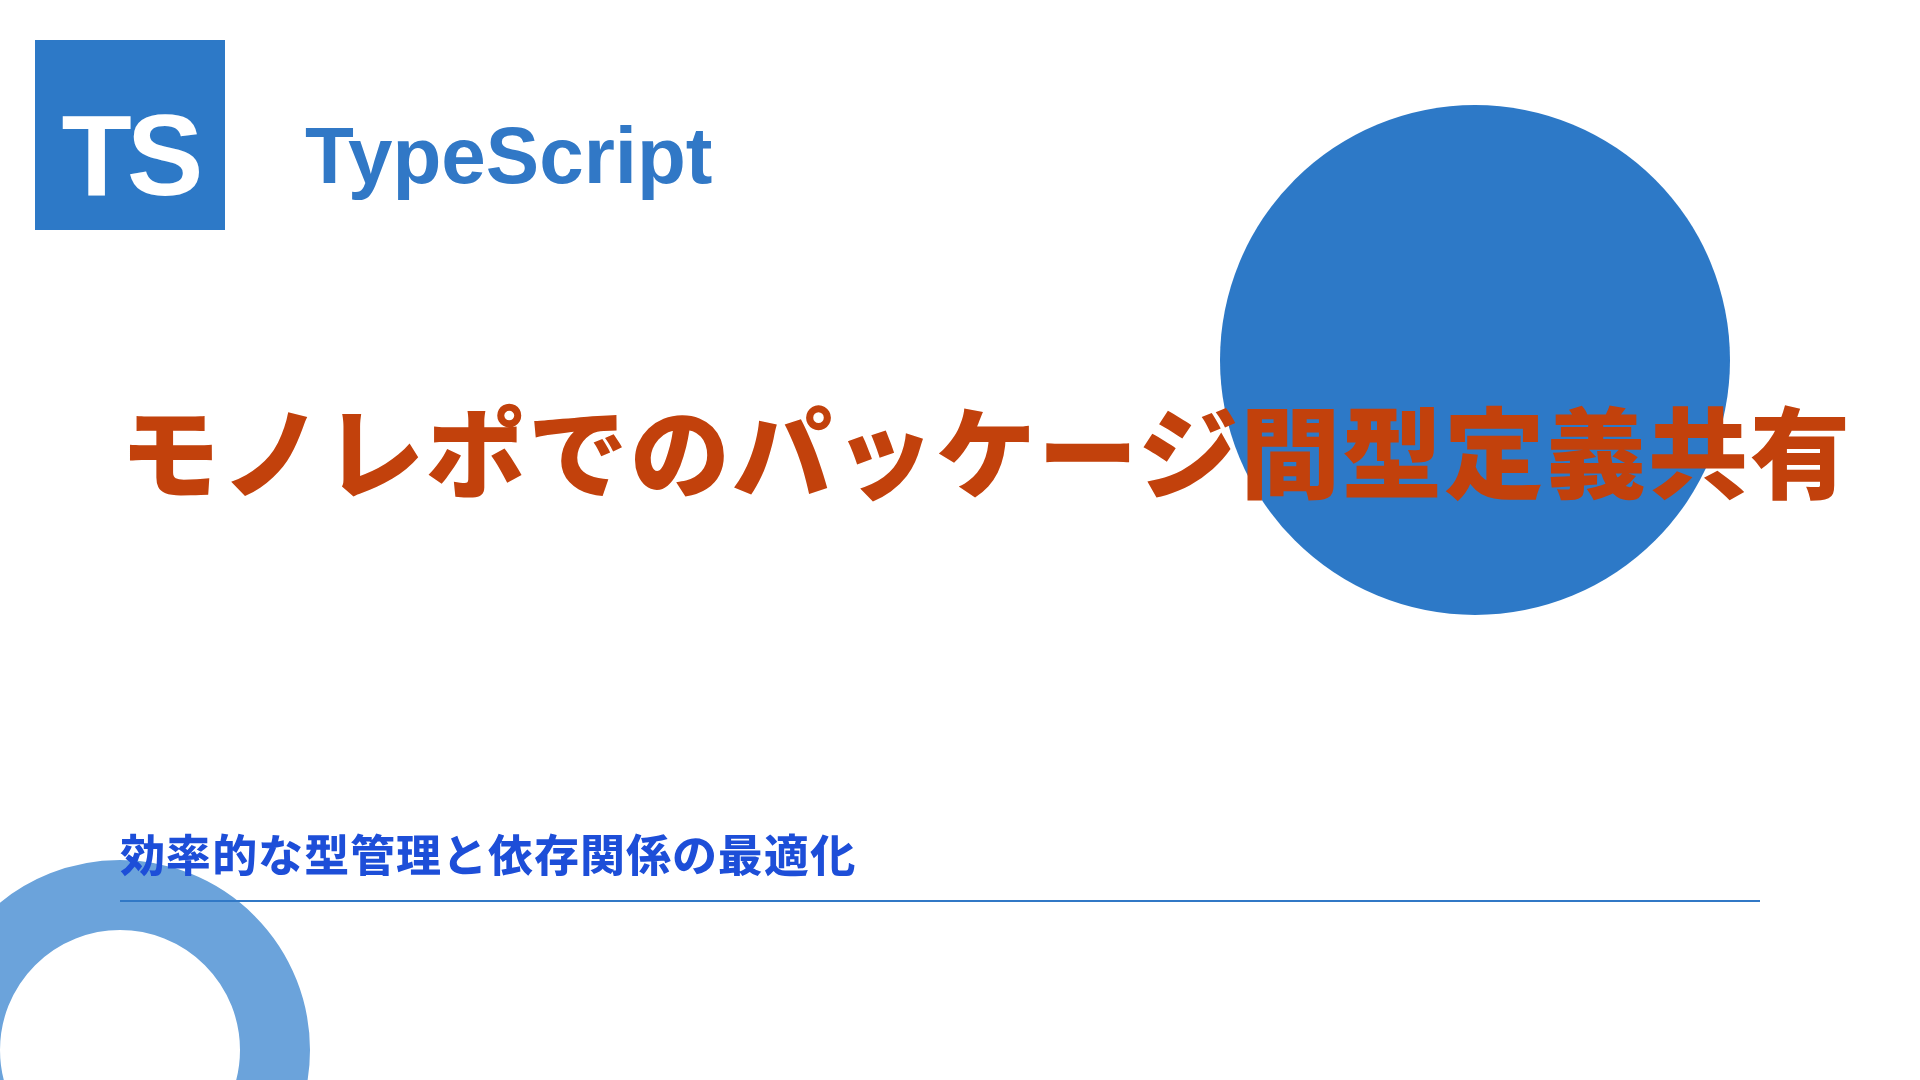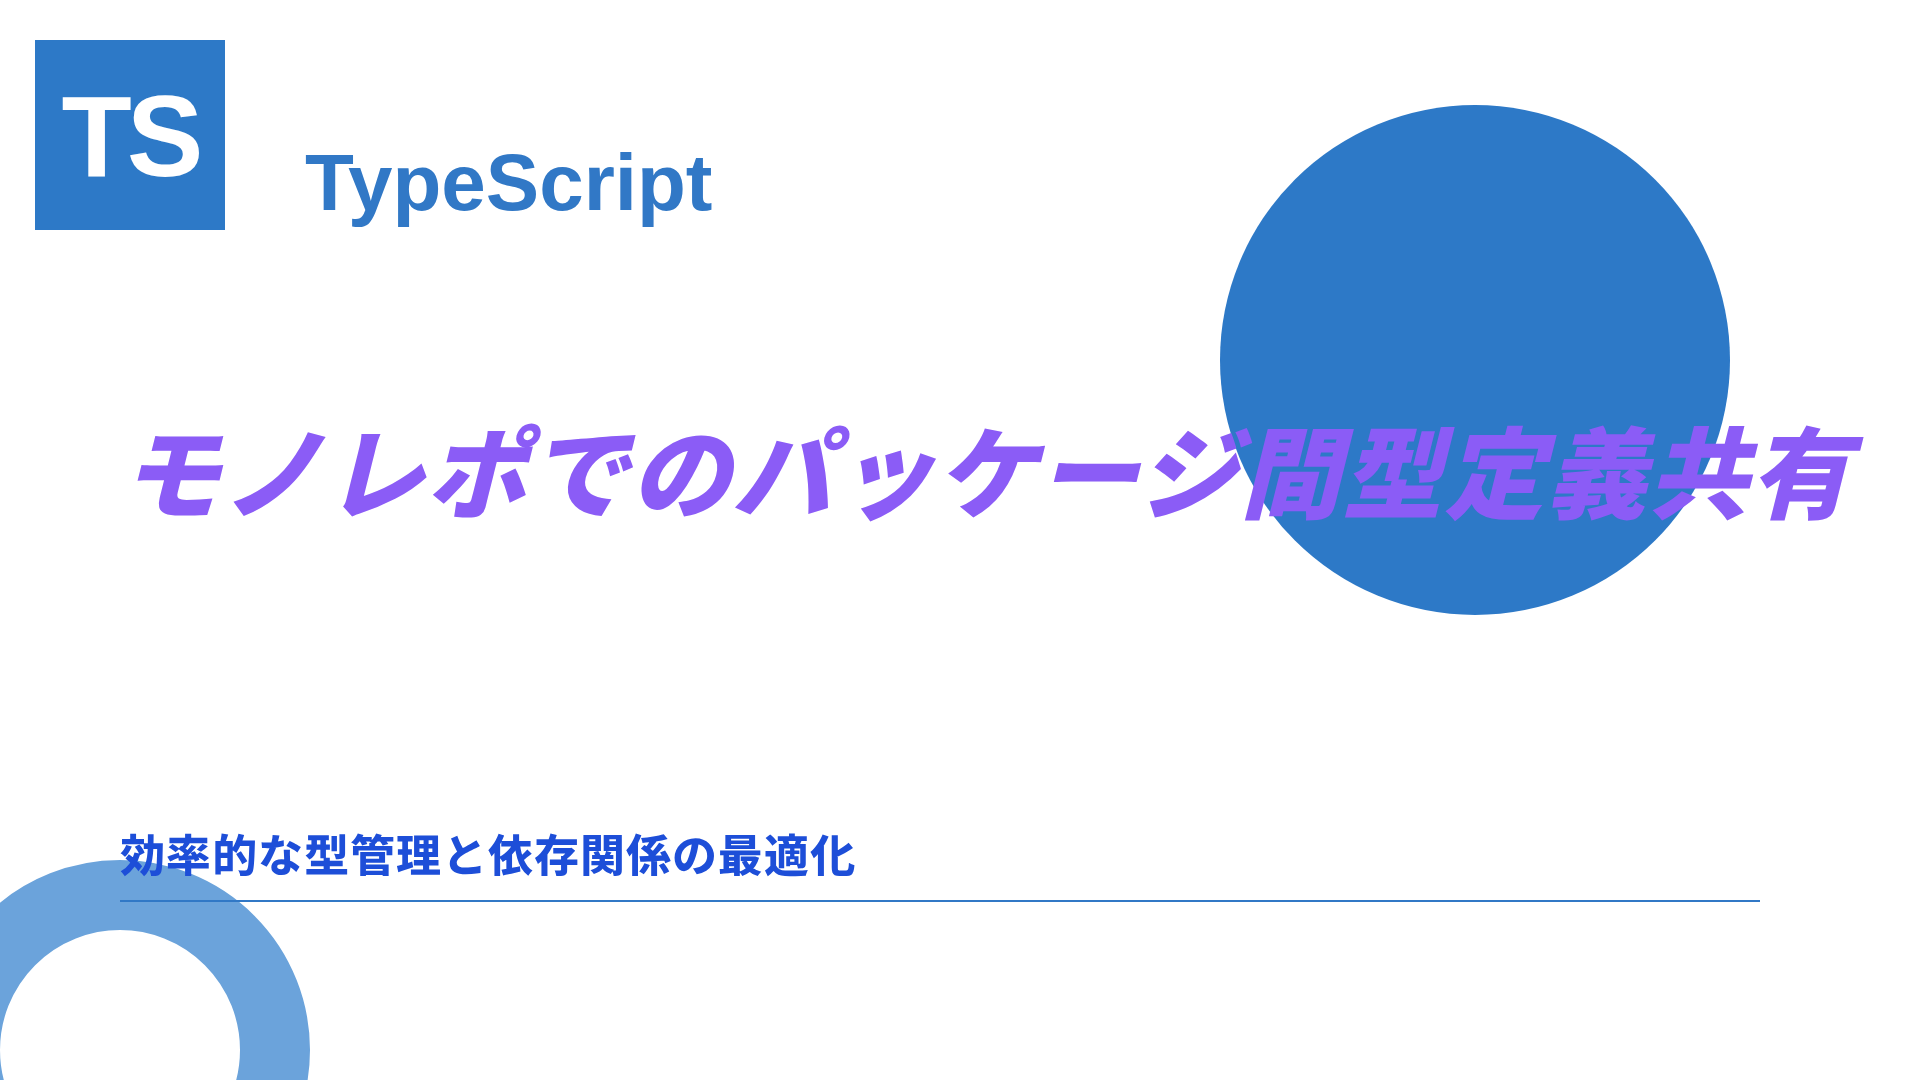--- a/index.html
+++ b/index.html
@@ -18,59 +18,57 @@
     .logo-box {
       position: absolute;
       top: 40px;
       left: 35px;
       width: 190px;
       height: 190px;
       background: #2d79c7;
       display: flex;
       align-items: flex-end;
       justify-content: center;
-      padding-bottom: 28px;
+      padding-bottom: 9px;
     }
     .logo-text {
       color: #ffffff;
       font-size: 115px;
       font-weight: 800;
       letter-spacing: -5px;
       font-family: "Segoe UI", Arial, sans-serif;
     }
     .brand-name {
       position: absolute;
       top: 110px;
       left: 305px;
       font-size: 80px;
       font-weight: 600;
       color: #3178c6;
       font-family: "Comic Sans MS", "Chalkboard SE", "Segoe UI", sans-serif;
-      margin-top: 27px;
     }
     .big-circle {
       position: absolute;
       top: 105px;
       right: 190px;
       width: 510px;
       height: 510px;
       border-radius: 50%;
       background: #2d79c7;
     }
     .main-title {
       position: absolute;
-      top: 395px;
+      top: 375px;
       left: 120px;
       font-size: 100px;
       font-weight: 900;
-      color: #8b5cf6;
+      color: #c2410c;
       line-height: 1.45;
       letter-spacing: 2px;
       z-index: 10;
-      font-style: italic;
     }
     .ring-circle {
       position: absolute;
       bottom: -160px;
       left: -70px;
       width: 380px;
       height: 380px;
       border-radius: 50%;
       border: 70px solid #6ba3db;
       background: transparent;

